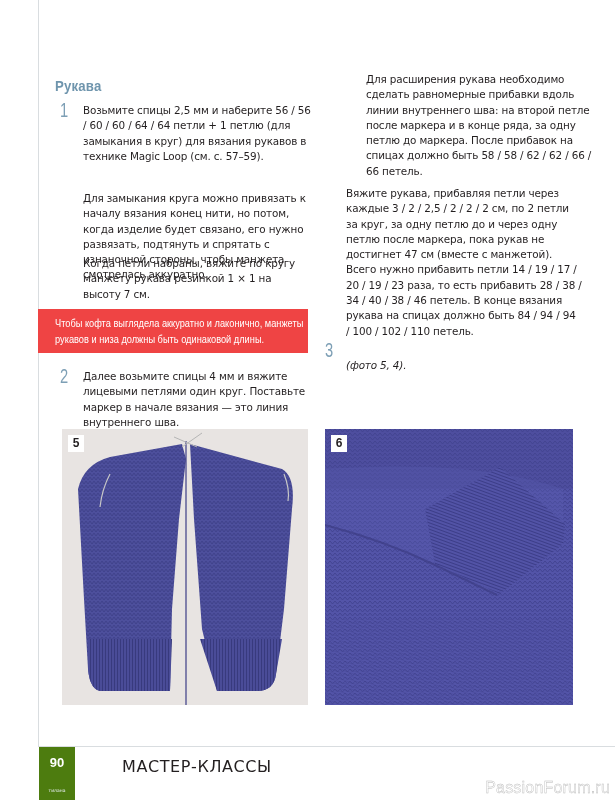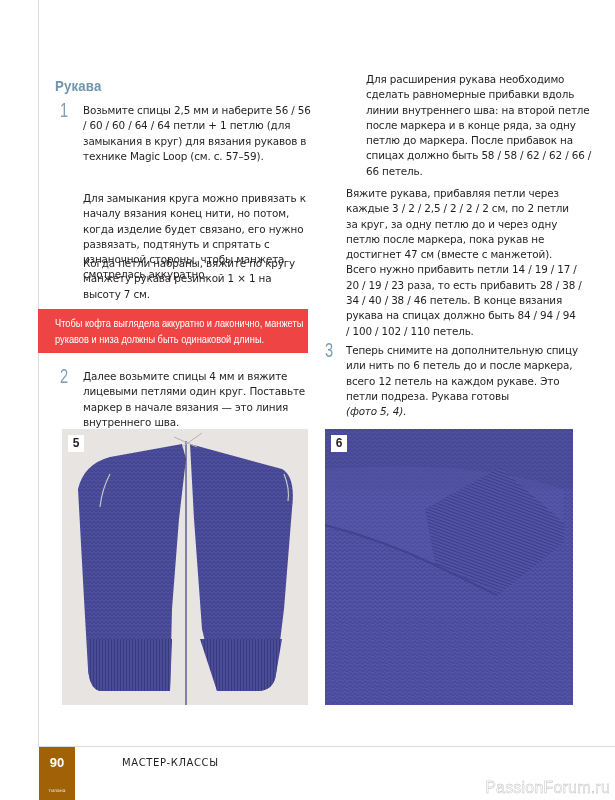--- a/index.html
+++ b/index.html
@@ -36,33 +36,33 @@
     color: #ffffff; transform: scaleX(0.84); transform-origin: left;
   }
   .photo { position: absolute; overflow: hidden; }
   .photo-label {
     position: absolute; left: 6px; top: 6px; width: 16px; height: 17px;
     background: #ffffff; font-family: "Liberation Sans", sans-serif; font-weight: bold;
     font-size: 12px; line-height: 17px; text-align: center; color: #231f20;
   }
   .page-num-block {
     position: absolute; left: 39px; top: 747px; width: 36px; height: 53px;
-    background: #a16207;
+    background: #4d7c0f;
   }
   .page-num {
     position: absolute; left: 0; top: 8px; width: 36px; text-align: center;
     font-family: "Liberation Sans", sans-serif; font-weight: bold; font-size: 13px; color: #ffffff;
   }
   .brand-tiny {
     position: absolute; left: 0; top: 41px; width: 36px; text-align: center;
     font-size: 4.5px; color: #e8f0f5;
   }
   .section-name {
     position: absolute; left: 122px; top: 757px;
-    font-size: 10px; letter-spacing: 0.6px; color: #231f20;
+    font-size: 16px; letter-spacing: 0.6px; color: #231f20;
   }
   .watermark {
     position: absolute; right: 5px; top: 779px;
     font-family: "Liberation Sans", sans-serif; font-size: 16px;
     color: #ffffff; -webkit-text-stroke: 0.4px #b9b9b9; letter-spacing: 0.2px;
   }
   i { font-style: italic; }
 </style>
 </head>
 <body>
@@ -80,21 +80,21 @@
 <div class="callout">
   <p>Чтобы кофта выглядела аккуратно и лаконично, манжеты рукавов и низа должны быть одинаковой длины.</p>
 </div>
 
 <div class="step-num" style="left:60px;top:364px;">2</div>
 <p class="txt" style="left:83px;top:369px;width:228px;">Далее возьмите спицы 4 мм и вяжите лицевыми петлями один круг. Поставьте маркер в начале вязания — это линия внутреннего шва.</p>
 <p class="txt" style="left:346px;top:72px;width:236px;margin-left:20px;">Для расширения рукава необходимо сделать равномерные прибавки вдоль линии внутреннего шва: на второй петле после маркера и в конце ряда, за одну петлю до маркера. После прибавок на спицах должно быть 58 / 58 / 62 / 62 / 66 / 66 петель.</p>
 <p class="txt" style="left:346px;top:186px;width:236px;">Вяжите рукава, прибавляя петли через каждые 3 / 2 / 2,5 / 2 / 2 / 2 см, по 2 петли за круг, за одну петлю до и через одну петлю после маркера, пока рукав не достигнет 47 см (вместе с манжетой). Всего нужно прибавить петли 14 / 19 / 17 / 20 / 19 / 23 раза, то есть прибавить 28 / 38 / 34 / 40 / 38 / 46 петель. В конце вязания рукава на спицах должно быть 84 / 94 / 94 / 100 / 102 / 110 петель.</p>
 
 <div class="step-num" style="left:325px;top:338px;">3</div>
-<p class="txt" style="left:346px;top:343px;width:236px;"><span>Теперь снимите на дополнительную спицу или нить по 6 петель до и после маркера, всего 12 петель на каждом рукаве. Это петли подреза. Рукава готовы</span><br><i>(фото 5, 4).</i></p>
+<p class="txt" style="left:346px;top:343px;width:236px;"><br><i>(фото 5, 4).</i></p>
 
 <div class="photo" style="left:62px;top:429px;width:246px;height:276px;background:#e6e2e0;">
   <svg width="246" height="276" viewBox="0 0 246 276">
     <defs>
       <pattern id="knit5" width="4" height="4" patternUnits="userSpaceOnUse">
         <rect width="4" height="4" fill="#4d4f9c"></rect>
         <path d="M0 0 L2 3 L4 0" stroke="#3c3e85" stroke-width="0.8" fill="none"></path>
       </pattern>
       <pattern id="rib5" width="3" height="4" patternUnits="userSpaceOnUse">
         <rect width="3" height="4" fill="#4a4c98"></rect>

